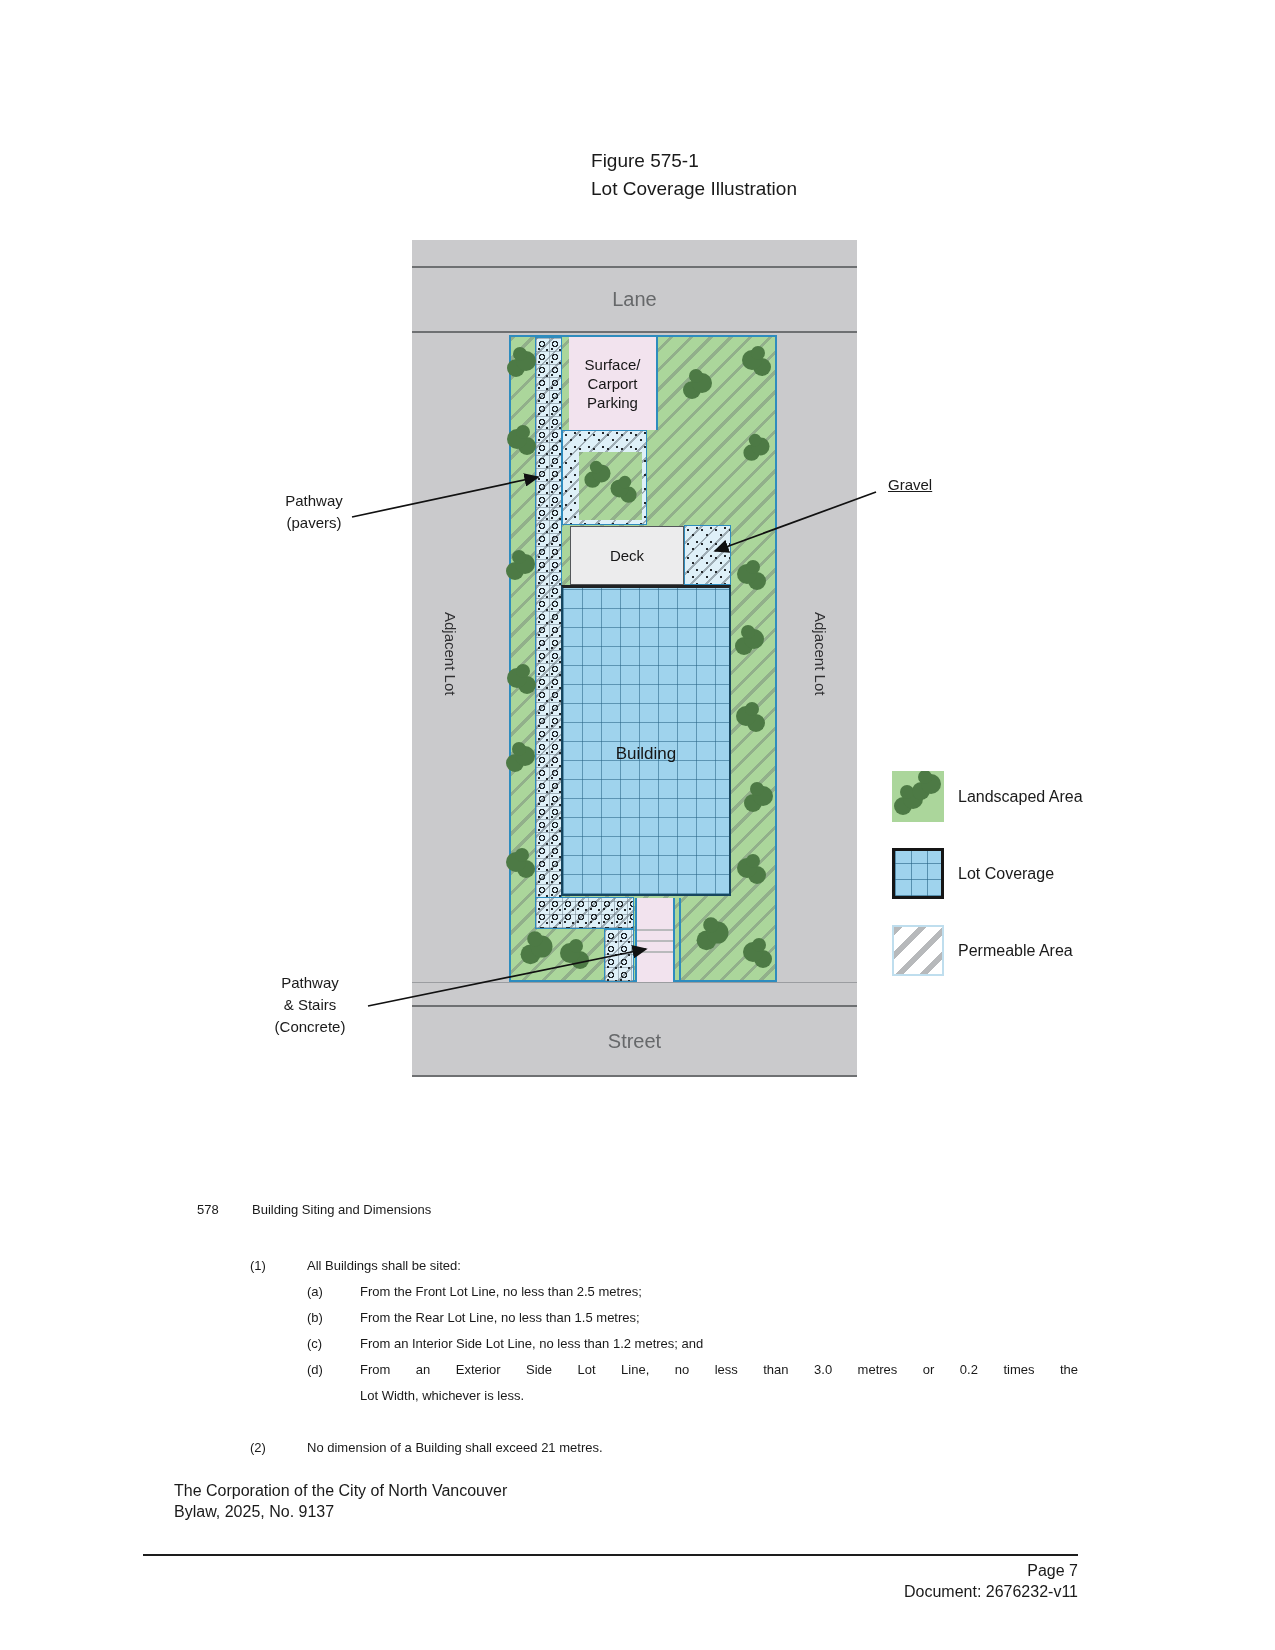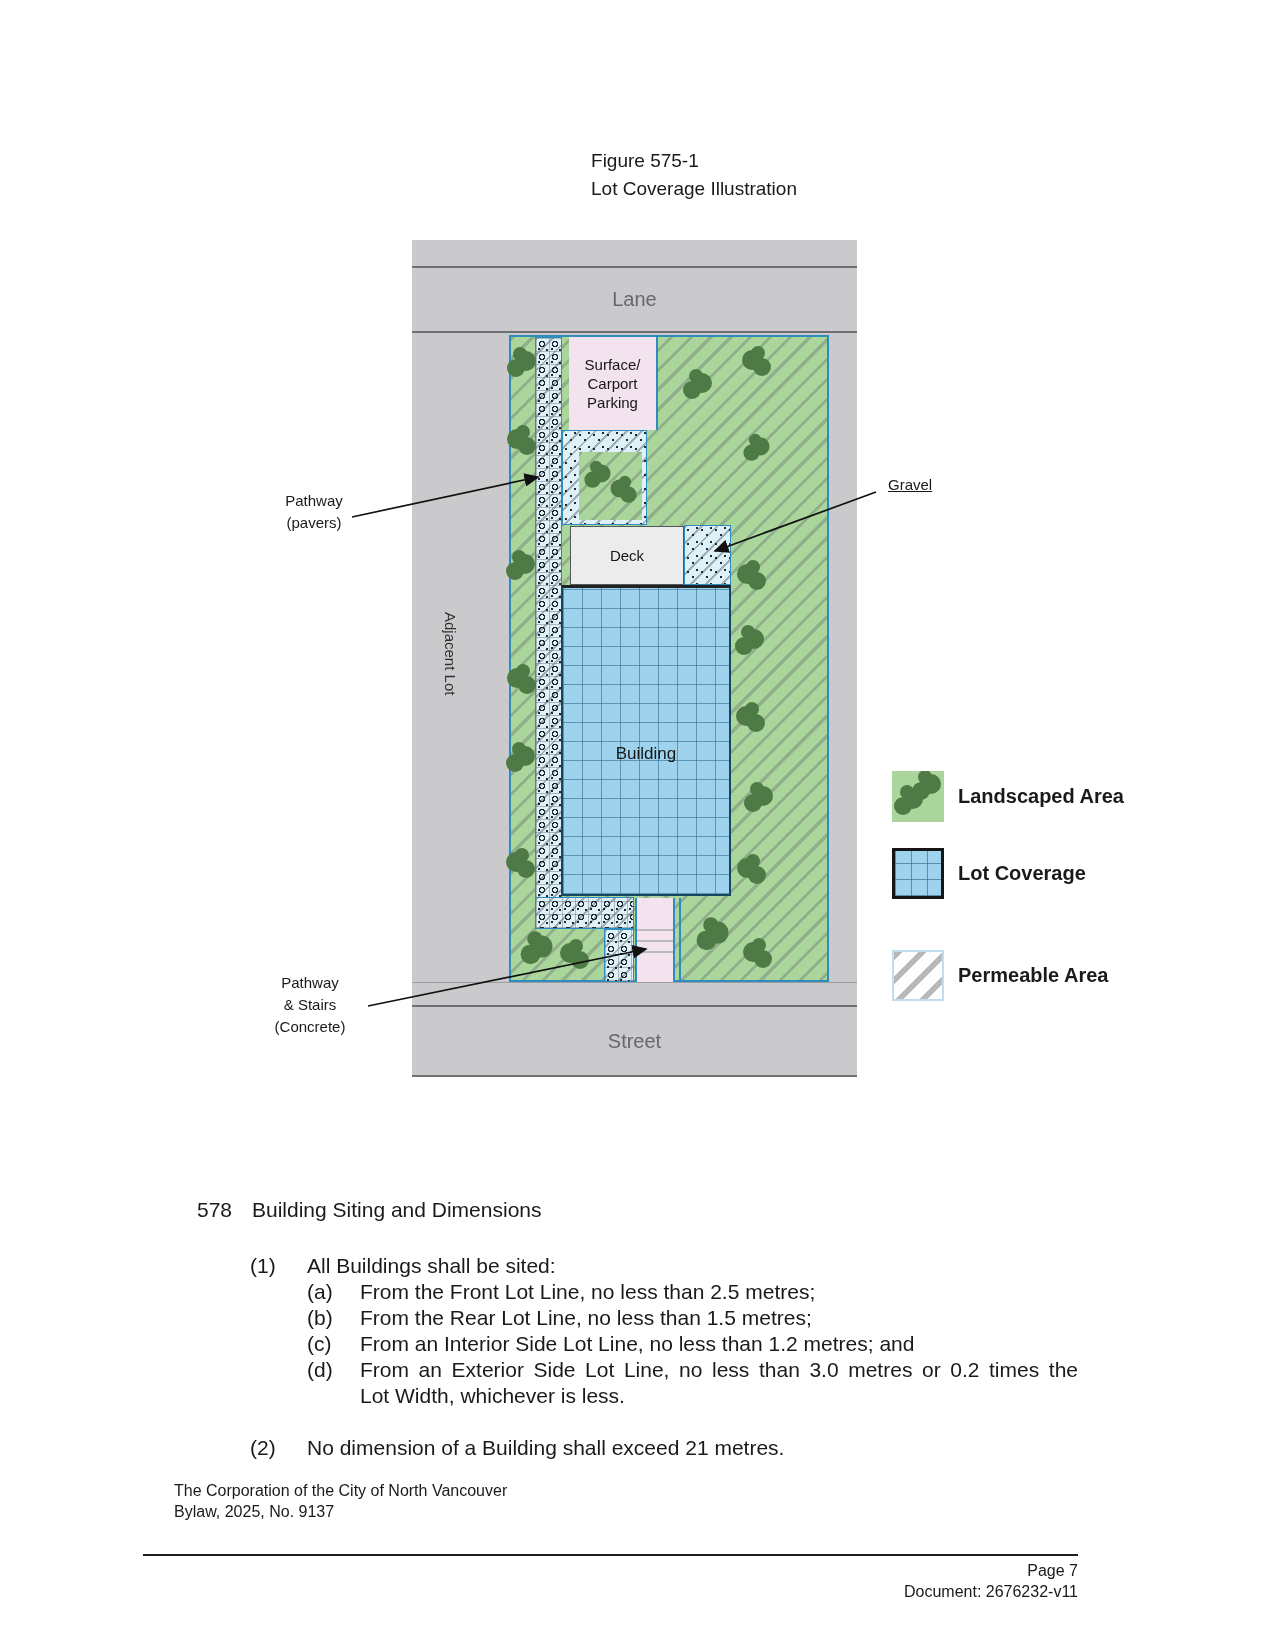--- a/index.html
+++ b/index.html
@@ -17,21 +17,21 @@
     font-size:19px;line-height:28px;white-space:nowrap;}
 
   
   #diagram{left:412px;top:240px;width:445px;height:837px;background:var(--road-gray);}
   .road-line{position:absolute;left:0;width:100%;height:2px;background:var(--road-line);}
   .faint-line{position:absolute;left:0;width:100%;height:1px;background:#9b9da0;}
   .road-label{position:absolute;left:0;width:445px;text-align:center;
     font-size:20px;color:#66686a;}
   .vtext{position:absolute;writing-mode:vertical-rl;font-size:15px;color:#2f2f31;}
 
-  #lot{position:absolute;left:97px;top:95px;width:320px;height:647px;
+  #lot{position:absolute;left:97px;top:95px;width:268px;height:647px;
     border:2px solid var(--lot-border);box-sizing:border-box;
     background-color:var(--green);
     background-image:repeating-linear-gradient(135deg,rgba(110,122,116,.42) 0 3px,transparent 3px 14px);}
   .block{position:absolute;box-sizing:border-box;}
   .green-hatch{background-color:var(--green);
     background-image:repeating-linear-gradient(135deg,rgba(110,122,116,.42) 0 3px,transparent 3px 14px);}
   .pavers{background-color:var(--perm-bg);
     background-image:
       radial-gradient(circle at 6px 6px,transparent 0 2px,#23282c 2px 3.1px,transparent 3.1px),
       radial-gradient(circle at 11px 12px,#23282c 0 1px,transparent 1px),
@@ -53,34 +53,34 @@
     background-image:
       repeating-linear-gradient(0deg,rgba(38,98,132,.55) 0 1px,transparent 1px 19px),
       repeating-linear-gradient(90deg,rgba(38,98,132,.55) 0 1px,transparent 1px 19px);}
   .fig-label{font-size:15px;line-height:19px;color:#161616;text-align:center;}
   .center-flex{display:flex;align-items:center;justify-content:center;}
   .stair{position:absolute;left:0;width:100%;height:2px;background:#b9babc;}
 
   
   .legend-row{position:absolute;display:flex;align-items:center;}
   .swatch{width:52px;height:51px;box-sizing:border-box;flex:none;}
-  .legend-label{margin-left:14px;font-size:20px;white-space:nowrap;font-weight:bold;}
+  .legend-label{margin-left:14px;font-size:16px;white-space:nowrap;}
   #sw-landscaped{background:var(--green);position:relative;overflow:hidden;}
   #sw-coverage{background-color:var(--coverage);border:3px solid #151515;
     background-image:
       repeating-linear-gradient(0deg,rgba(38,98,132,.6) 0 1px,transparent 1px 16px),
       repeating-linear-gradient(90deg,rgba(38,98,132,.6) 0 1px,transparent 1px 16px);}
   #sw-permeable{background-color:#fff;border:2px solid #bfdeee;
     background-image:repeating-linear-gradient(135deg,#b7b9bb 0 6px,transparent 6px 17px);}
 
   
   .callout{position:absolute;font-size:15px;line-height:22px;text-align:center;white-space:nowrap;}
 
   
-  .body-text{position:absolute;font-size:21px;line-height:26px;white-space:nowrap;}
+  .body-text{position:absolute;font-size:13px;line-height:26px;white-space:nowrap;}
   #clause-d-1{white-space:normal;width:718px;text-align:justify;text-align-last:justify;}
 
   
   #footer-line{left:143px;top:1554px;width:935px;height:2px;background:#1d1d1d;}
   .footer-text{position:absolute;font-size:16px;line-height:21px;}
   #footer-right{text-align:right;}
 
   svg.overlay{position:absolute;left:0;top:0;pointer-events:none;}
 </style>
 </head>
@@ -181,21 +181,21 @@
           <use href="#bush" x="16" y="32"></use>
           <use href="#bush" x="34" y="17"></use>
         </svg>
     </div>
     <div class="legend-label">Landscaped Area</div>
   </div>
   <div class="legend-row" style="left:892px;top:848px;">
     <div class="swatch" id="sw-coverage"></div>
     <div class="legend-label">Lot Coverage</div>
   </div>
-  <div class="legend-row" style="left:892px;top:950px;">
+  <div class="legend-row" style="left:892px;top:925px;">
     <div class="swatch" id="sw-permeable"></div>
     <div class="legend-label">Permeable Area</div>
   </div>
 
   <div class="callout" style="left:314px;top:490px;transform:translateX(-50%);">
     <div>Pathway</div>
     <div>(pavers)</div>
   </div>
   <div class="callout" style="left:888px;top:474px;text-align:left;text-decoration:underline;">Gravel</div>
   <div class="callout" style="left:310px;top:972px;transform:translateX(-50%);">

